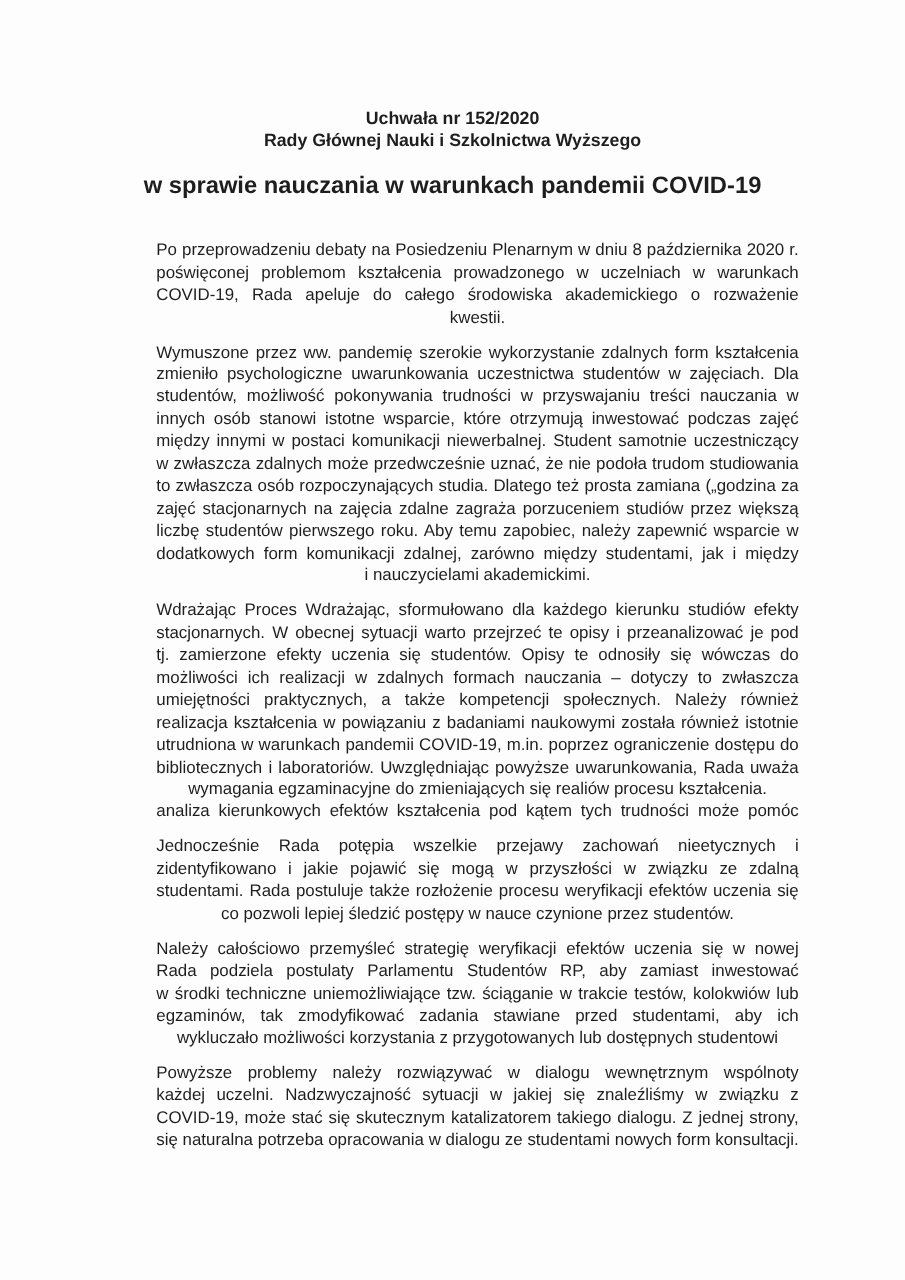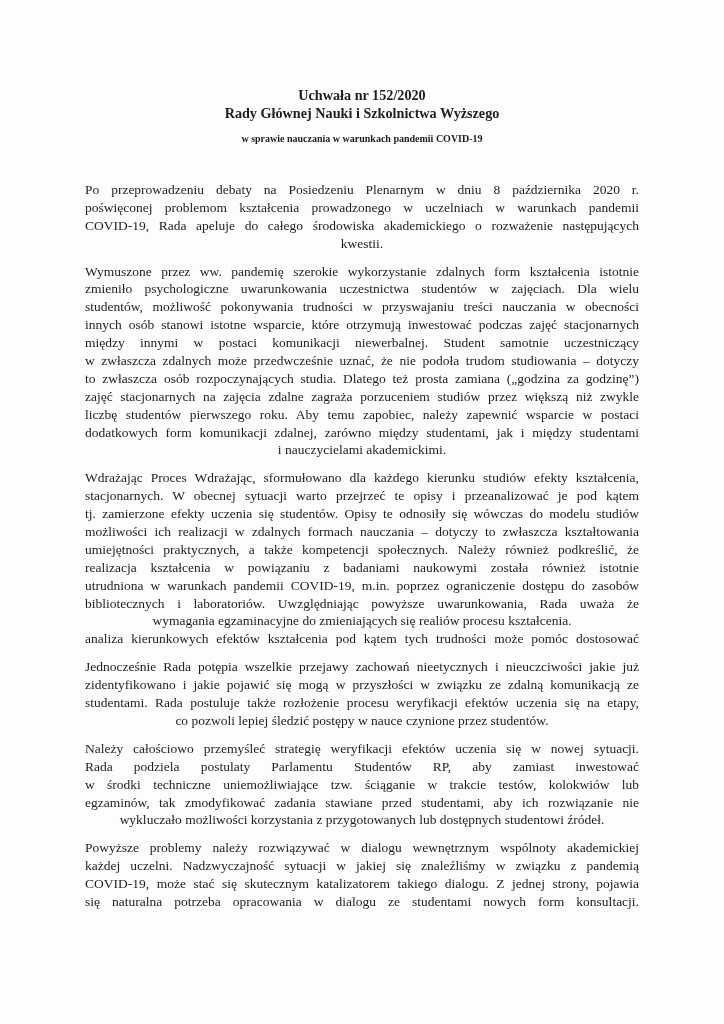--- a/index.html
+++ b/index.html
@@ -5,21 +5,21 @@
   html, body {
     margin: 0;
     padding: 0;
     background: #ffffff;
   }
   .page {
     position: relative;
     width: 724px;
     height: 1024px;
     background: #fdfdfd;
-    font-family: Liberation Serif, serif;
+    font-family: Liberation Sans, sans-serif;
     color: #1e1e1e;
     overflow: hidden;
     box-sizing: border-box;
     padding-left: 20px;
   }
   .content {
     position: absolute;
     left: 85px;
     top: 86px;
     width: 554px;
@@ -27,28 +27,29 @@
   .doc-header {
     text-align: center;
     font-weight: bold;
   }
   .title-line {
     font-size: 14.2px;
     line-height: 18px;
     white-space: nowrap;
   }
   .subject {
-    margin-top: 8px;
-    font-size: 10px;
+    margin-top: 18px;
+    font-size: 19px;
     line-height: 18px;
     white-space: nowrap;
   }
   .doc-body {
     margin-top: 33px;
     font-size: 13.5px;
+    margin-left: 40px;
   }
   .paragraph {
     margin: 0 0 10px 0;
   }
   .line {
     height: 17.9px;
     line-height: 17.9px;
     overflow: hidden;
     text-align: justify;
     text-align-last: justify;

